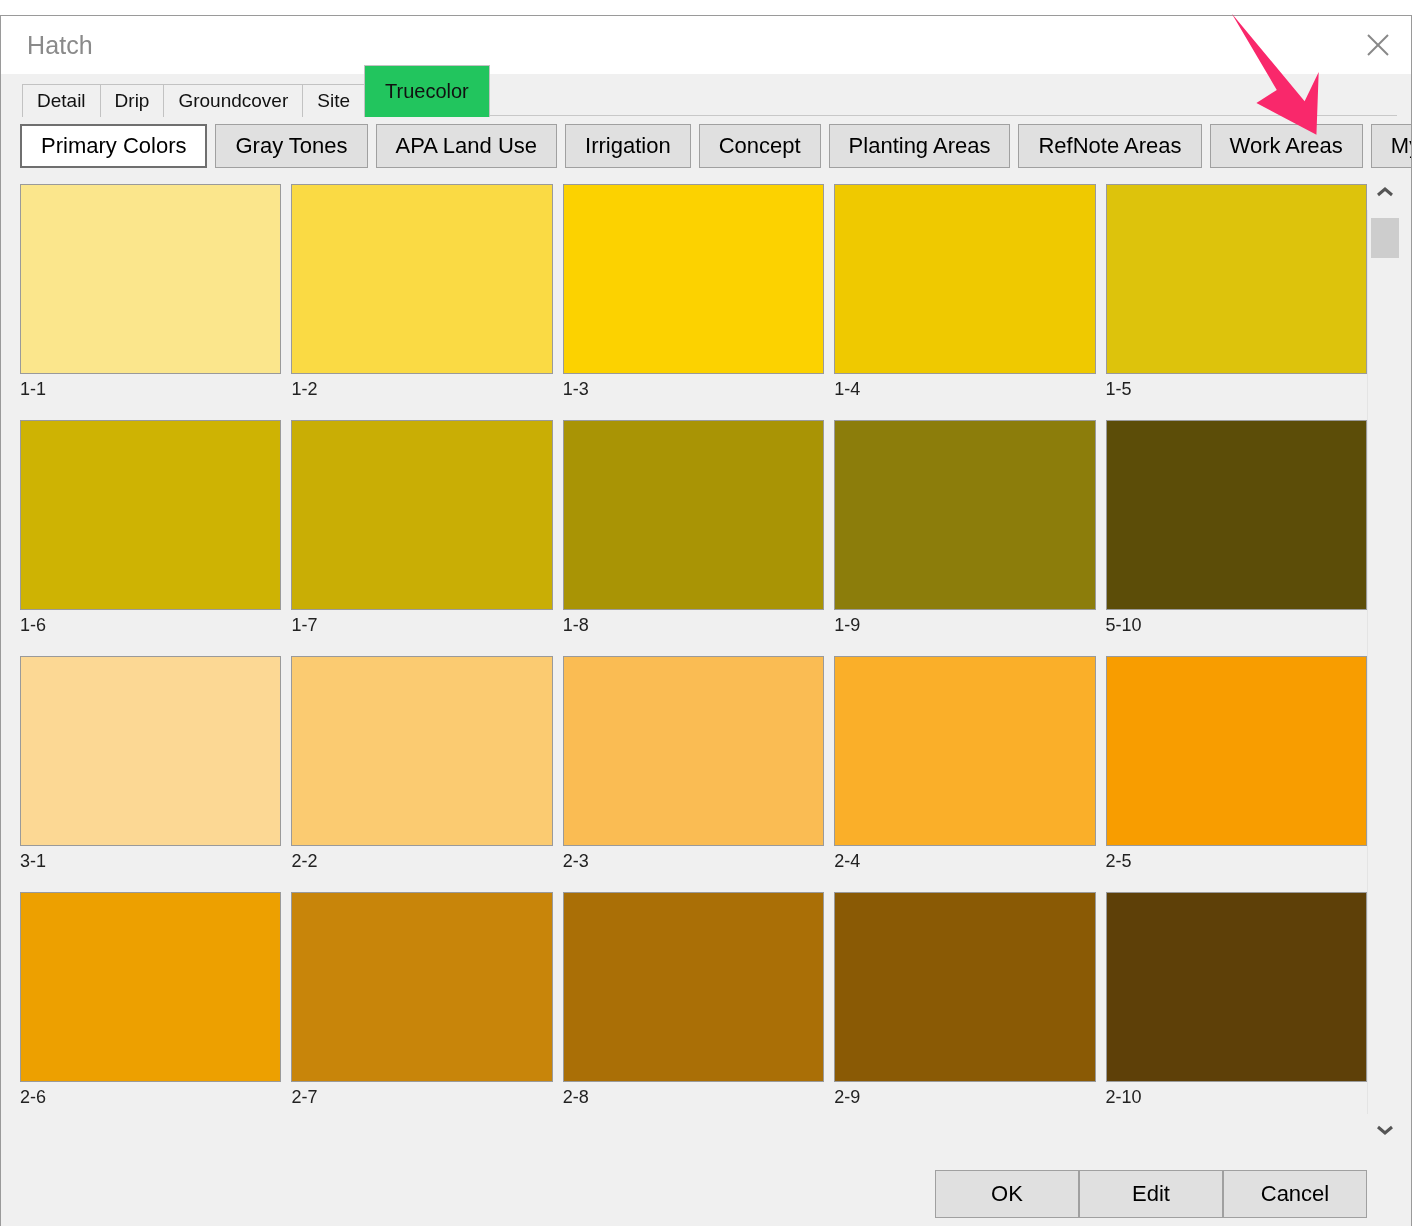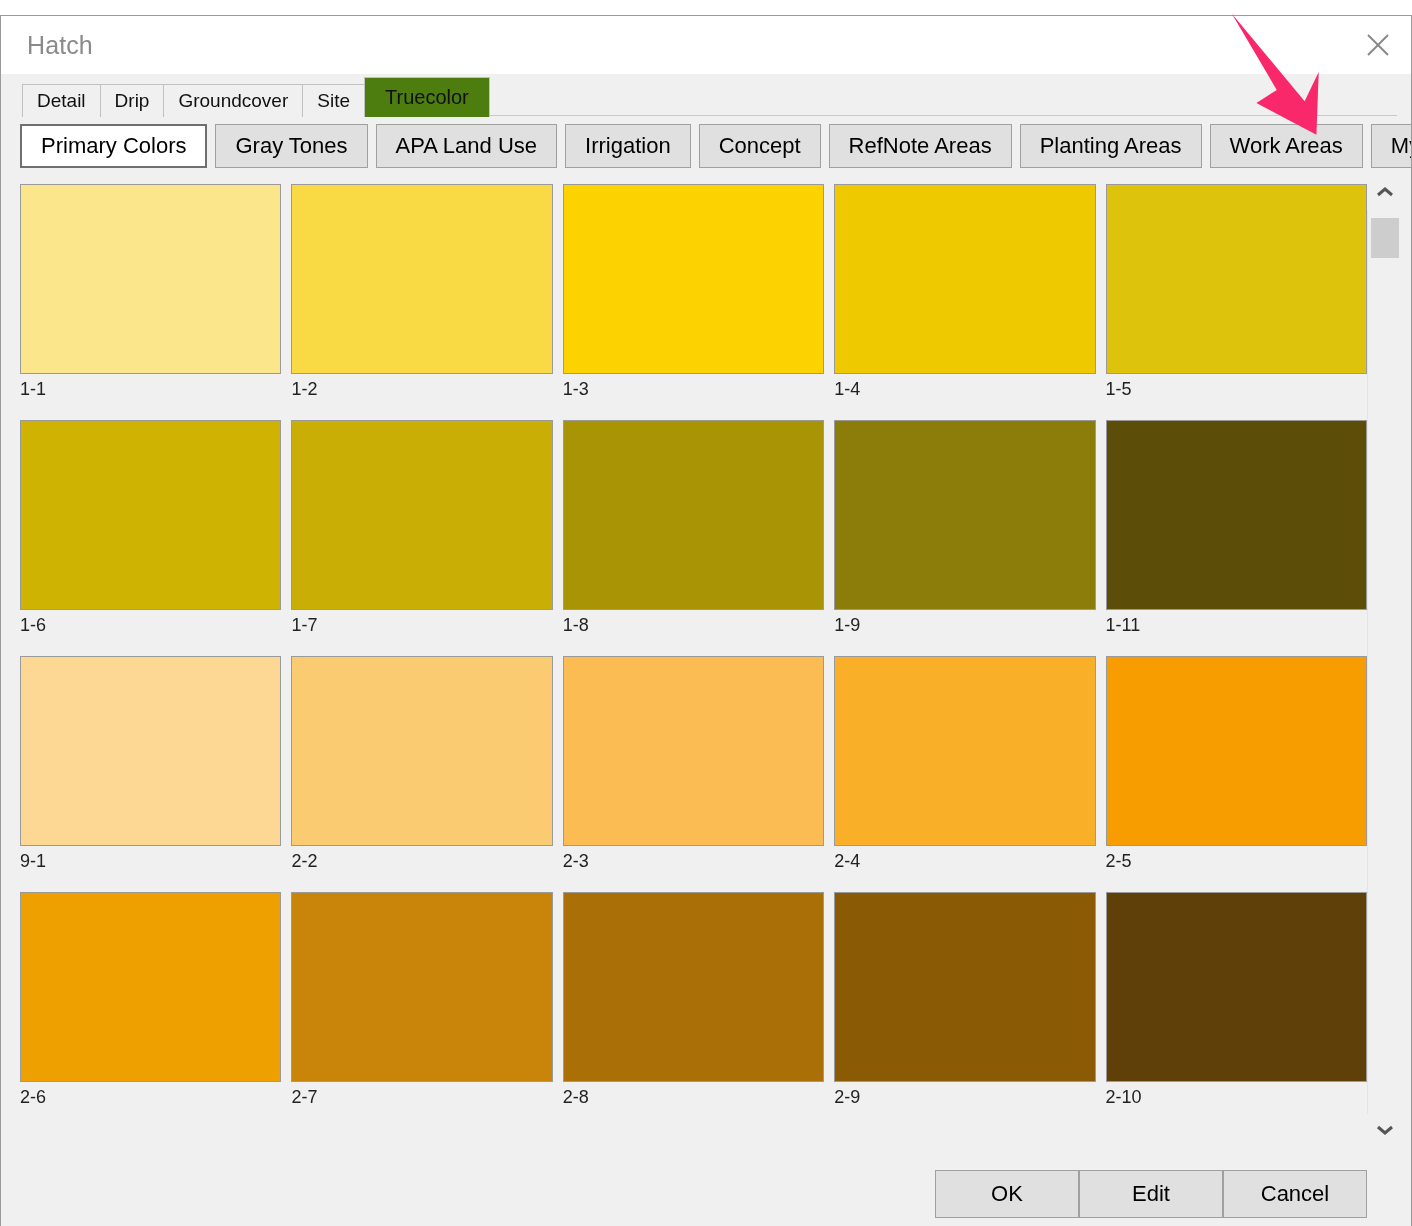--- a/index.html
+++ b/index.html
@@ -80,23 +80,23 @@
     padding: 0 14px;
     font-size: 19px;
     color: #111;
     margin-right: -1px;
     cursor: pointer;
     position: relative;
     top: 1px;
     margin-top: 29px;
   }
   .otab.active {
-    background: #4d7c0f;
+    background: #22c55e;
     border-color: #c2c2c2;
-    height: 40px;
+    height: 52px;
     font-size: 20px;
     z-index: 4;
     top: 1px;
     padding: 15px 20px;
   }
   #outer-tabs-line {
     position: absolute;
     left: 21px; right: 14px;
     bottom: 0;
     height: 1px;
@@ -290,24 +290,24 @@
     <div class="itab">
       <span>APA Land Use</span>
     </div>
     <div class="itab">
       <span>Irrigation</span>
     </div>
     <div class="itab">
       <span>Concept</span>
     </div>
     <div class="itab">
+      <span>Planting Areas</span>
+    </div>
+    <div class="itab">
       <span>RefNote Areas</span>
-    </div>
-    <div class="itab">
-      <span>Planting Areas</span>
     </div>
     <div class="itab">
       <span>Work Areas</span>
     </div>
     <div class="itab">
       <span>My Custom Whe</span>
     </div>
   </div>
 
   <div id="grid-wrap">
@@ -343,25 +343,25 @@
         <div class="cell">
           <div class="chip" style="background: rgb(169, 148, 5);"></div>
           <div class="cell-label">1-8</div>
         </div>
         <div class="cell">
           <div class="chip" style="background: rgb(140, 125, 11);"></div>
           <div class="cell-label">1-9</div>
         </div>
         <div class="cell">
           <div class="chip" style="background: rgb(92, 77, 8);"></div>
-          <div class="cell-label">1-11</div>
+          <div class="cell-label">5-10</div>
         </div>
         <div class="cell">
           <div class="chip" style="background: rgb(252, 216, 148);"></div>
-          <div class="cell-label">9-1</div>
+          <div class="cell-label">3-1</div>
         </div>
         <div class="cell">
           <div class="chip" style="background: rgb(251, 203, 113);"></div>
           <div class="cell-label">2-2</div>
         </div>
         <div class="cell">
           <div class="chip" style="background: rgb(250, 188, 83);"></div>
           <div class="cell-label">2-3</div>
         </div>
         <div class="cell">

